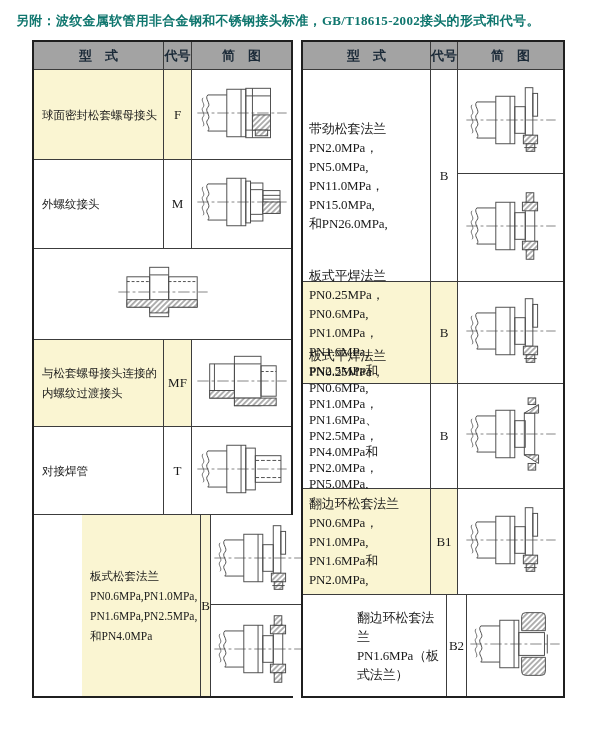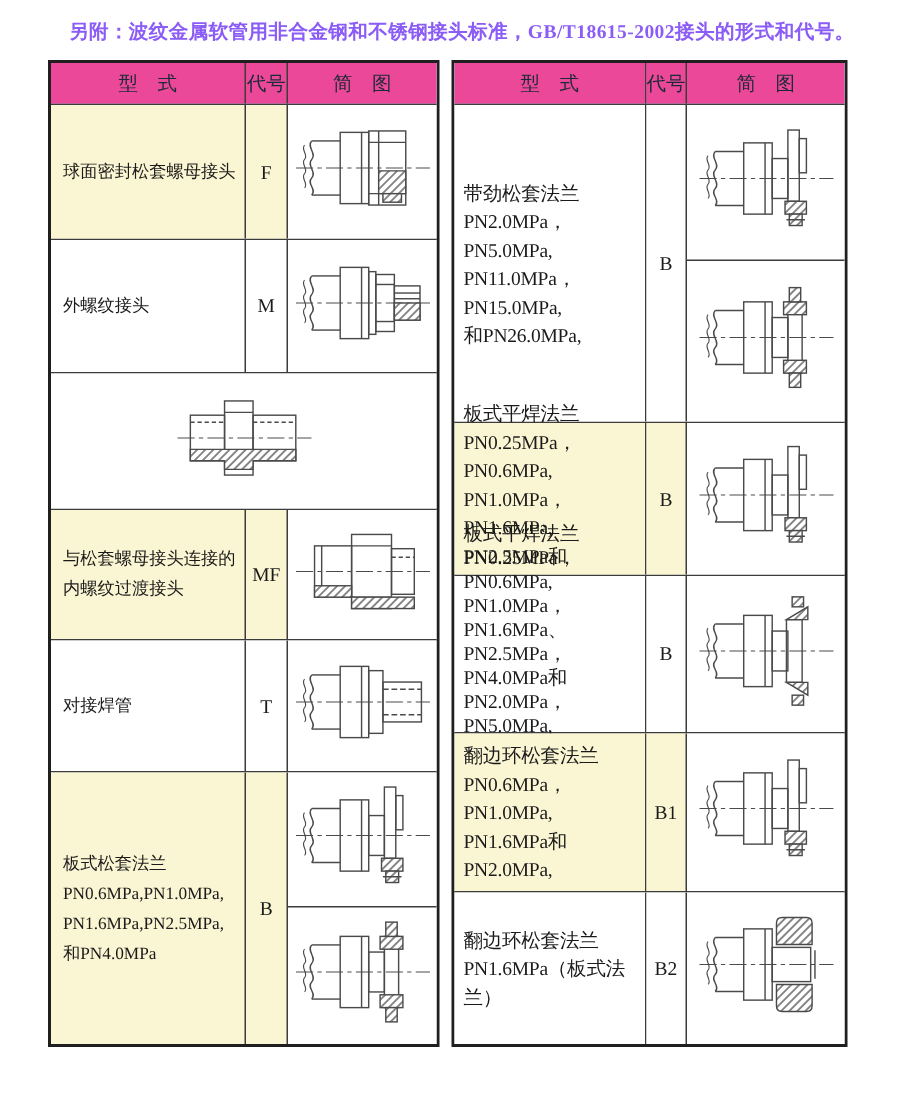--- a/index.html
+++ b/index.html
@@ -1,31 +1,31 @@
 <!DOCTYPE html>
 <html><head>
 <meta charset="utf-8">
 <style>
   html,body{margin:0;padding:0;}
   .page{position:relative;width:600px;height:740px;background:#ffffff;overflow:hidden;
         font-family:"Liberation Serif", serif;color:#1a1a1a;}
-  .title{position:absolute;left:46px;top:12px;font-size:13px;font-weight:bold;
-         letter-spacing:.3px;color:#8b5cf6;}
+  .title{position:absolute;left:16px;top:12px;font-size:13px;font-weight:bold;
+         letter-spacing:.3px;color:#0f766e;}
   .tbl{position:absolute;top:40px;border:2px solid #1f1f1f;background:#fff;box-sizing:border-box;}
   .tbl-left{left:32px;width:261px;}
   .tbl-right{left:301px;width:264px;}
   .row{display:flex;border-bottom:1px solid #3c3c3c;box-sizing:border-box;}
-  .row:last-child{border-bottom:none;}
+  .row:last-child{border-bottom:none;padding-left:48px;}
   .hrow{height:28px;background:#a8d7f0;}
   .cell{border-right:1px solid #3c3c3c;box-sizing:border-box;position:relative;background:#fff;}
   .cell:last-child{border-right:none;}
   .ct{width:130px;}  .cc{width:28px;}  .cd{flex:1;}
   .tbl-right .ct{width:128px;} .tbl-right .cc{width:27px;}
-  .hcell{display:flex;align-items:center;justify-content:center;background:#ec4899;
-         font-weight:normal;font-size:13px;color:#1b2a38;}
+  .hcell{display:flex;align-items:center;justify-content:center;background:#a3a3a3;
+         font-weight:bold;font-size:13px;color:#1b2a38;}
   .tcell{display:flex;align-items:center;font-size:11.5px;line-height:20px;
          padding:0 3px 0 8px;white-space:pre-line;}
   .tbl-right .tcell{font-size:13px;letter-spacing:-0.15px;line-height:19px;padding:0 2px 0 6px;}
   .tbl-right .tight{line-height:16px;}
   .ccell{display:flex;align-items:center;justify-content:center;font-size:13px;}
   .yl .ct,.yl .cc{background:#faf5d2;}
   .dcell{display:flex;align-items:center;justify-content:center;}
   .dsub{display:flex;align-items:center;justify-content:center;box-sizing:border-box;}
   .dsub.split{border-bottom:1px solid #3c3c3c;}
   .cd .stack{display:flex;flex-direction:column;width:100%;height:100%;}

